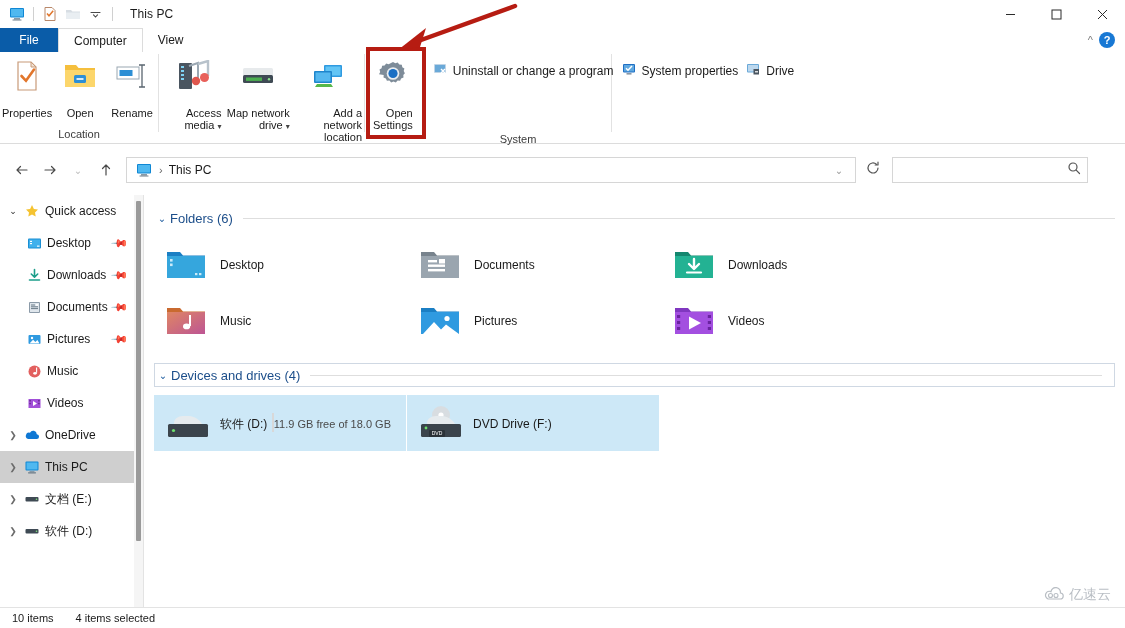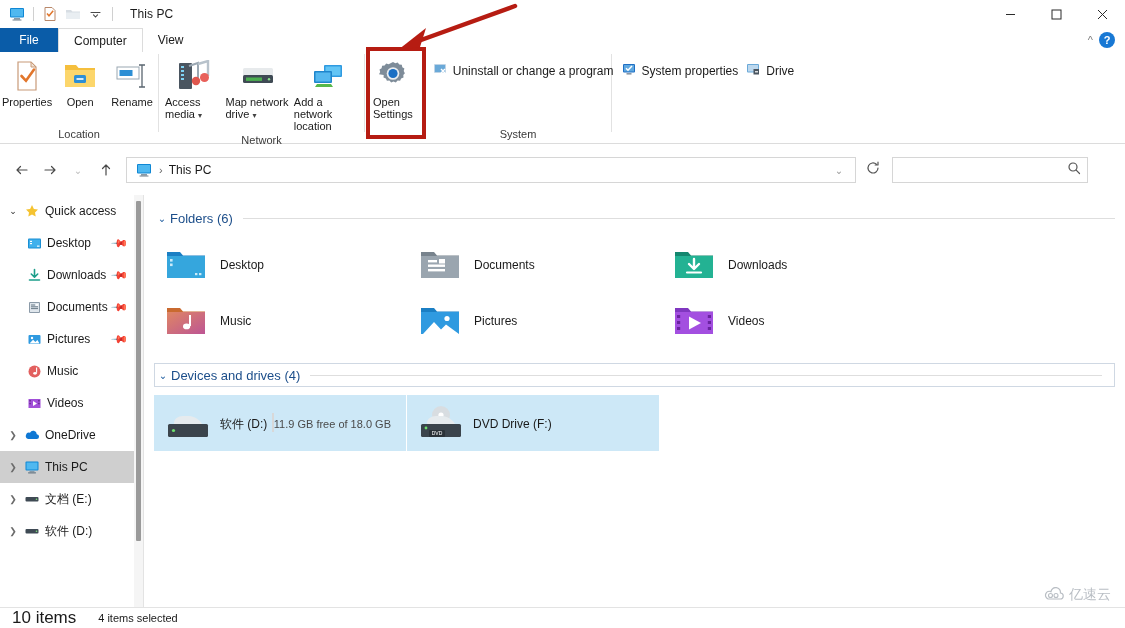--- a/index.html
+++ b/index.html
@@ -47,21 +47,21 @@
     display: flex; align-items: stretch;
   }
   .rgroup { position: relative; display: flex; flex-direction: column; height: 92px; }
   .rgroup-items { flex: 1; display: flex; align-items: flex-start; padding-top: 4px; }
   .rgroup-label { height: 18px; font-size: 11px; color: #3a3a3a; text-align: center; line-height: 16px; }
   .rgroup-divider { width: 1px; background: #e2e2e2; height: 78px; align-self: flex-start; margin-top: 2px; }
 
   .bigbtn { width: 66px; display: flex; flex-direction: column; align-items: center;
             padding: 3px 2px 0; }
   .bigbtn .ico { height: 34px; display: flex; align-items: center; justify-content: center; }
-  .bigbtn .lbl { font-size: 11px; color: #1a1a1a; text-align: left; line-height: 12px; margin-top: 3px; }
+  .bigbtn .lbl { font-size: 11px; color: #1a1a1a; text-align: right; line-height: 12px; margin-top: 14px; }
   .bigbtn .lbl .caret { font-size: 8px; color: #444; }
 
   .smallitem { display: flex; align-items: center; gap: 6px; height: 20px; padding: 0 4px; }
   .smallitem .lbl { font-size: 12px; color: #1a1a1a; white-space: nowrap; }
   .smalllist { display: flex; flex-direction: row; padding-top: 5px; padding-left: 6px; }
 
   
   .addrbar {
     position: absolute; top: 145px; left: 0; width: 1125px; height: 50px; background: #fff;
     display: flex; align-items: center;
@@ -123,21 +123,21 @@
   .dname { font-size: 12px; color: #1a1a1a; line-height: 14px; }
   .dbar { width: 180px; height: 11px; background: #e6e6e6; border: 1px solid #d8d8d8; margin-top: 3px; position: relative; }
   .dfill { height: 100%; background: #26a0da; }
   .dfree { font-size: 11px; color: #4a4a4a; margin-top: 2px; }
 
   
   .statusbar {
     position: absolute; bottom: 0; left: 0; width: 1125px; height: 21px;
     border-top: 1px solid #e3e3e3; background: #fff; display: flex; align-items: center;
   }
-  .sb-item { font-size: 17px; color: #1a1a1a; padding-left: 12px; }
+  .sb-item { font-size: 11px; color: #1a1a1a; padding-left: 12px; }
   .sb-item2 { font-size: 11px; color: #1a1a1a; padding-left: 22px; }
 
   
   .anno-box {
     position: absolute; left: 366px; top: 47px; width: 60px; height: 92px;
     border: 4px solid #b61c12; pointer-events: none; z-index: 30;
   }
   .anno-arrow { position: absolute; left: 380px; top: 0px; z-index: 31; pointer-events: none; }
 
   .watermark {

